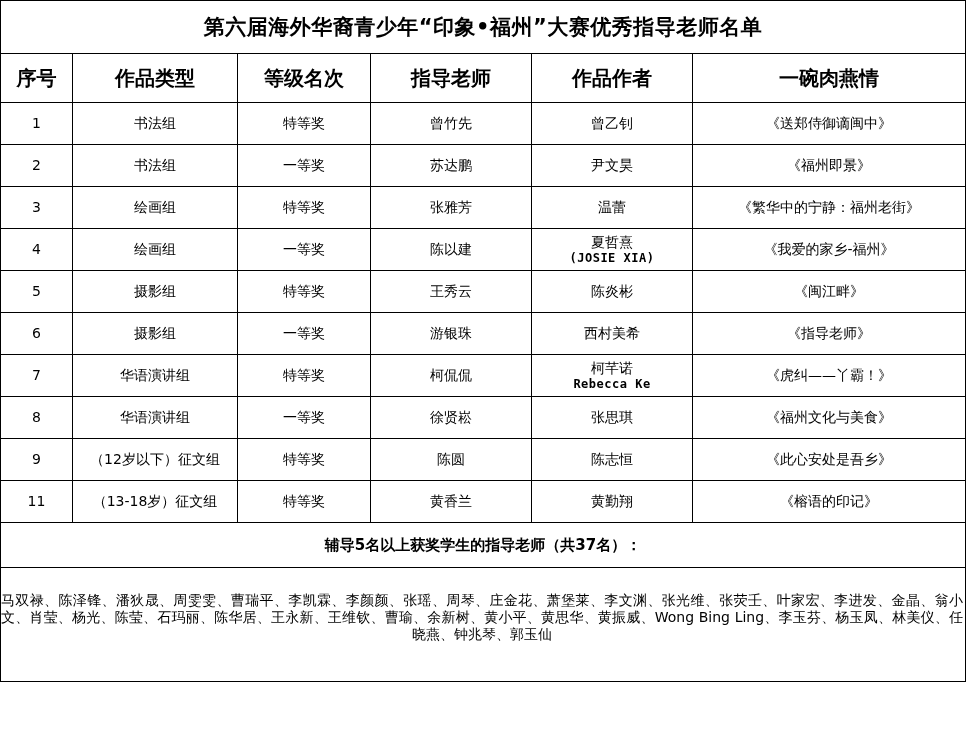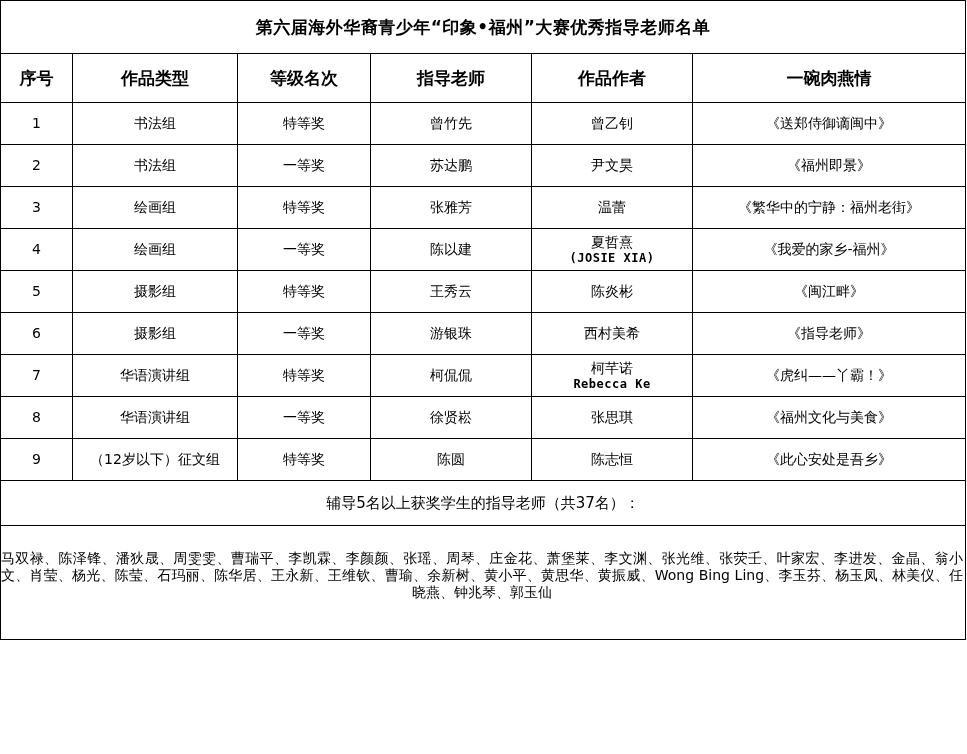--- a/index.html
+++ b/index.html
@@ -2,25 +2,25 @@
 <html><head>
 <meta charset="utf-8">
 <style>
   html, body { margin: 0; padding: 0; background: #ffffff; }
   body { width: 967px; height: 754px; position: relative; overflow: hidden;
          font-family: "DejaVu Sans", "Liberation Sans", sans-serif; color: #000; }
   .sheet { position: absolute; left: 0; top: 0; width: 965px; height: 753px; }
   table { border-collapse: collapse; width: 965px; table-layout: fixed; }
   td, th { border: 1.5px solid #000; padding: 0; text-align: center; vertical-align: middle;
            font-size: 14px; line-height: 17px; overflow: hidden; white-space: nowrap; }
-  .title-cell { height: 52px; font-size: 17px; font-weight: bold; letter-spacing: 0.5px; }
-  th { height: 48px; font-size: 17px; font-weight: bold; }
+  .title-cell { height: 52px; font-size: 21px; font-weight: bold; letter-spacing: 0.5px; }
+  th { height: 48px; font-size: 20px; font-weight: bold; }
   tr.data td { height: 41px; }
   .sub { font-family: "DejaVu Sans Mono", "Liberation Mono", monospace; font-size: 12px; line-height: 15px; letter-spacing: 0.5px; font-weight: bold; }
-  .footer-title { height: 44px; font-size: 15px; font-weight: normal; }
+  .footer-title { height: 44px; font-size: 15px; font-weight: bold; }
   .names-cell { height: 99px; text-align: left; vertical-align: middle; white-space: normal; padding: 0 2px 14px 0; }
   .names-text { font-size: 14px; line-height: 17px; text-align: justify; text-align-last: center; }
 </style>
 </head>
 <body>
 
 <div class="sheet">
   <table>
     <colgroup>
       <col style="width:72px">
@@ -219,20 +219,40 @@
           <td>
             <div>陈圆</div>
           </td>
           <td>
             <div>陈志恒</div>
           </td>
           <td>
             <div>《此心安处是吾乡》</div>
           </td>
         </tr>
+        <tr class="data">
+          <td>
+            <div>11</div>
+          </td>
+          <td>
+            <div>（13-18岁）征文组</div>
+          </td>
+          <td>
+            <div>特等奖</div>
+          </td>
+          <td>
+            <div>黄香兰</div>
+          </td>
+          <td>
+            <div>黄勤翔</div>
+          </td>
+          <td>
+            <div>《榕语的印记》</div>
+          </td>
+        </tr>
       </tbody>
     <tbody>
         <tr>
       <td colspan="6" class="footer-title">辅导5名以上获奖学生的指导老师（共37名）：</td>
     </tr>
     <tr>
       <td colspan="6" class="names-cell">
         <div class="names-text">马双禄、陈泽锋、潘狄晟、周雯雯、曹瑞平、李凯霖、李颜颜、张瑶、周琴、庄金花、萧堡莱、李文渊、张光维、张荧壬、叶家宏、李进发、金晶、翁小文、肖莹、杨光、陈莹、石玛丽、陈华居、王永新、王维钦、曹瑜、余新树、黄小平、黄思华、黄振威、Wong Bing Ling、李玉芬、杨玉凤、林美仪、任晓燕、钟兆琴、郭玉仙</div>
       </td>
     </tr>

